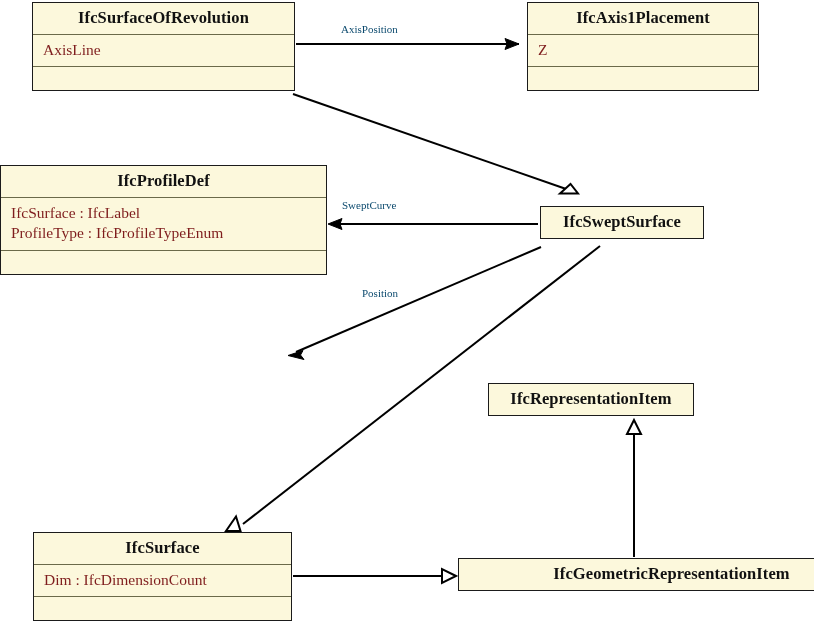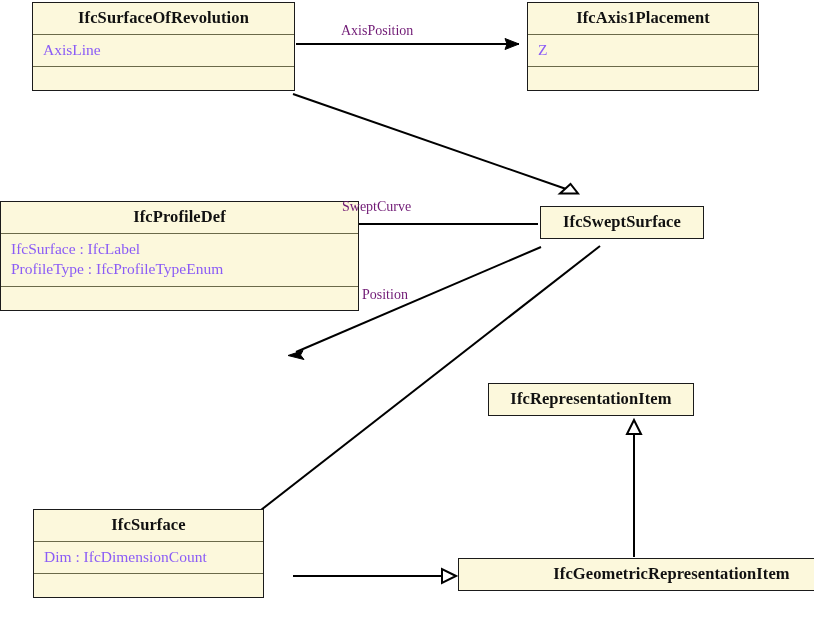--- a/index.html
+++ b/index.html
@@ -39,45 +39,45 @@
     letter-spacing: 0.1px;
     line-height: 1.15;
   }
   .uml-sep {
     height: 0;
     border-top: 1.6px solid #6b6a4a;
   }
   .uml-attrs {
     padding: 5px 10px 6px 10px;
     font-size: 15.5px;
-    color: #8b5cf6;
+    color: #7f1d1d;
     line-height: 1.32;
   }
   .uml-attrs div { white-space: pre; }
   .uml-ops {
     min-height: 17px;
     padding: 3px 10px;
   }
   .edge-label {
     position: absolute;
-    font-size: 14px;
-    color: #701a75;
+    font-size: 11px;
+    color: #0c4a6e;
     background: transparent;
     white-space: nowrap;
     z-index: 7;
     line-height: 1;
   }
   
   #box-surfaceofrevolution { left: 32px;  top: 2px;   width: 263px; }
   #box-axis1placement      { left: 527px; top: 2px;   width: 232px; }
-  #box-profiledef          { left: 0px;   top: 165px; width: 359px; margin-top: 36px; }
+  #box-profiledef          { left: 0px;   top: 165px; width: 327px; }
   #box-sweptsurface        { left: 540px; top: 206px; width: 164px; }
   #box-axis2placement3d    { left: 40px;  top: 355px; width: 247px; }
   #box-representationitem  { left: 488px; top: 383px; width: 206px; }
-  #box-surface             { left: 33px;  top: 509px; width: 231px; }
+  #box-surface             { left: 33px;  top: 532px; width: 259px; }
   #box-geomrepitem         { left: 458px; top: 558px; width: 427px; }
 
   #lbl-axisposition   { left: 341px; top: 24px; }
   #lbl-sweptcurve     { left: 342px; top: 200px; }
   #lbl-position       { left: 362px; top: 288px; }
 </style>
 </head>
 <body>
 
 <div id="canvas">

